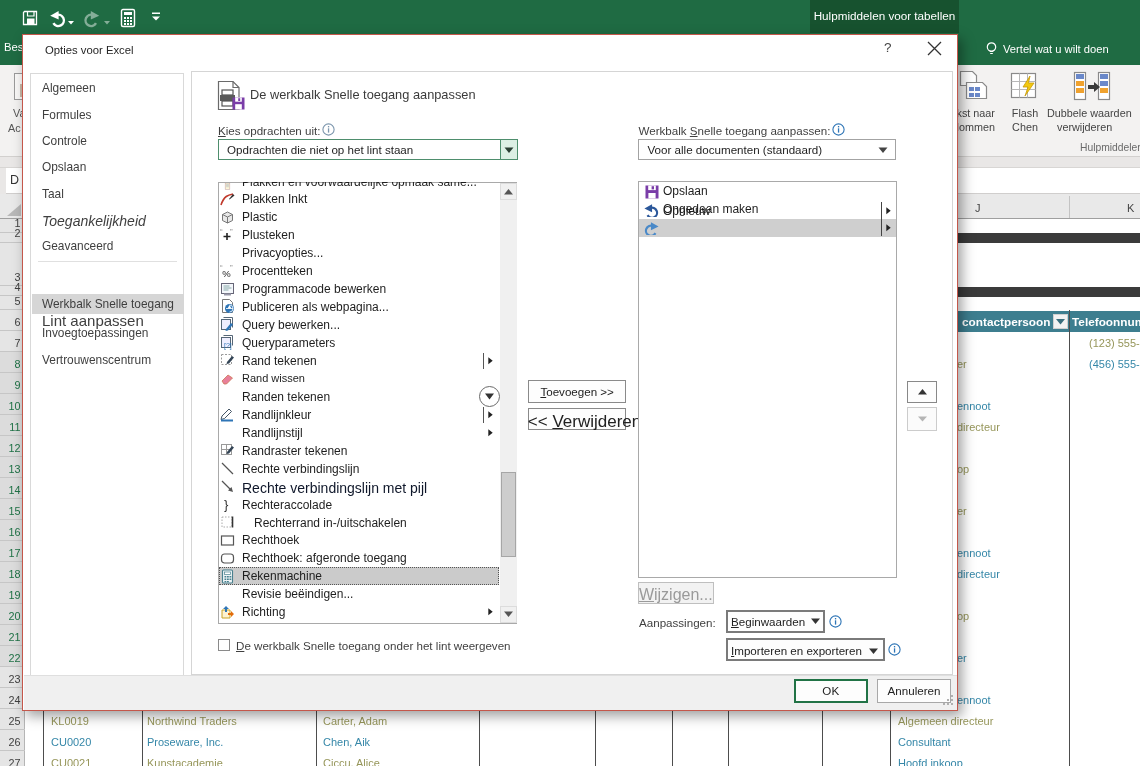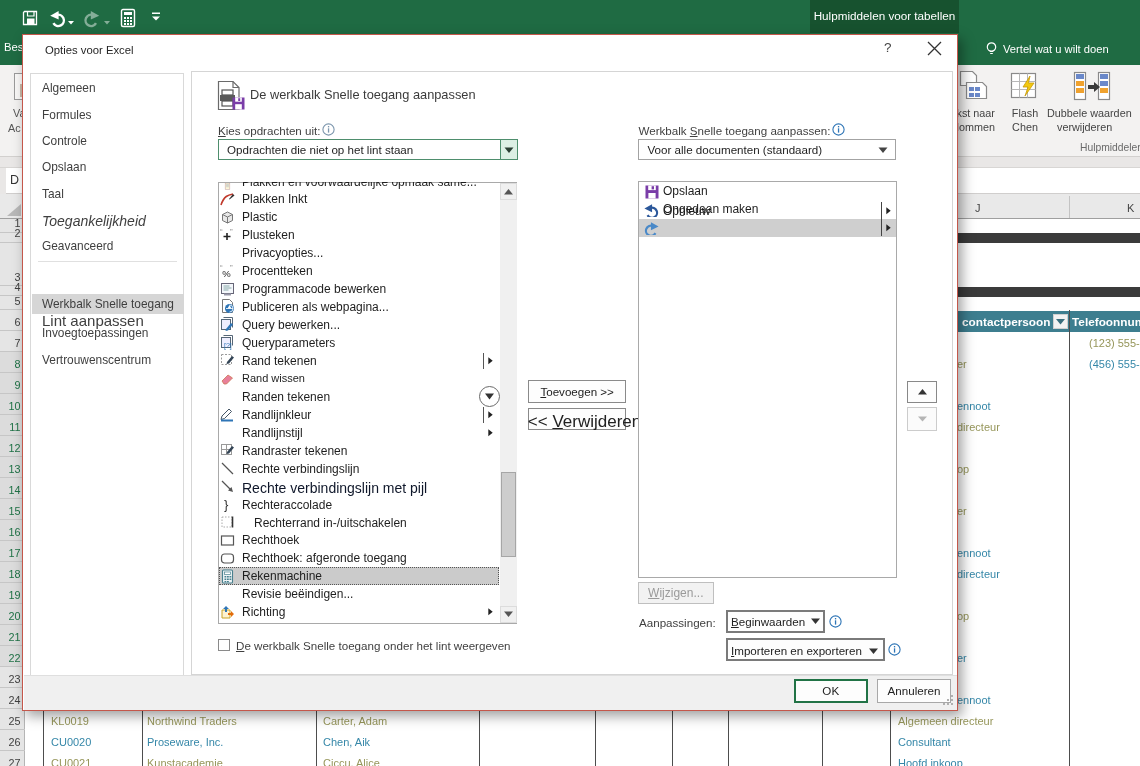--- a/index.html
+++ b/index.html
@@ -470,21 +470,21 @@
   </svg>
 <div class="a" style="left:906.8px;top:381.4px;width:30.7px;height:22px;background:#fdfdfd;border:1px solid #888;"></div>
 <svg class="a" style="left:917.5px;top:389px" width="9" height="6">
     <path d="M4.5 0 L9 5.5 H0 z" fill="#333"></path>
   </svg>
 <div class="a" style="left:906.8px;top:406.9px;width:30.4px;height:23.7px;background:#fbfbfb;border:1px solid #cccccc;"></div>
 <svg class="a" style="left:917.5px;top:415.5px" width="9" height="6">
     <path d="M0 0.5 h9 L4.5 5.5 z" fill="#b5b5b5"></path>
   </svg>
 <div class="a" style="left:637.9px;top:582px;width:75.8px;height:22.2px;background:#f2f2f2;border:1px solid #bfbfbf;"></div>
-<div class="txt" style="left:637.9px;top:586.1px;width:75.8px;text-align:center;font-size:12px;color:#9a9a9a;"><u>W</u>ijzigen...</div>
+<div class="txt" style="left:637.9px;top:586.1px;width:75.8px;text-align:center;font-size:16px;color:#9a9a9a;"><u>W</u>ijzigen...</div>
 <div class="txt" style="left:639px;top:616px;font-size:11.6px;color:#3f3f3f;">Aanpassingen:</div>
 <div class="a" style="left:725.5px;top:610px;width:99.5px;height:23px;background:#fdfdfd;border:2px solid #7a7a7a;"></div>
 <div class="txt" style="left:731px;top:615px;font-size:11.6px;color:#222;"><u>B</u>eginwaarden</div>
 <svg class="a" style="left:811px;top:618px" width="9" height="6">
     <path d="M0 0.5 h9 L4.5 6 z" fill="#333"></path>
   </svg>
 <svg class="a" style="left:828.5px;top:615px" width="13" height="13" viewBox="0 0 13 13">
 <circle cx="6.5" cy="6.5" r="5.6" fill="none" stroke="#2e75b6" stroke-width="1.1"></circle>
 <rect x="5.9" y="5.3" width="1.3" height="4.3" fill="#2e75b6"></rect>
     <rect x="5.9" y="3" width="1.3" height="1.4" fill="#2e75b6"></rect>

